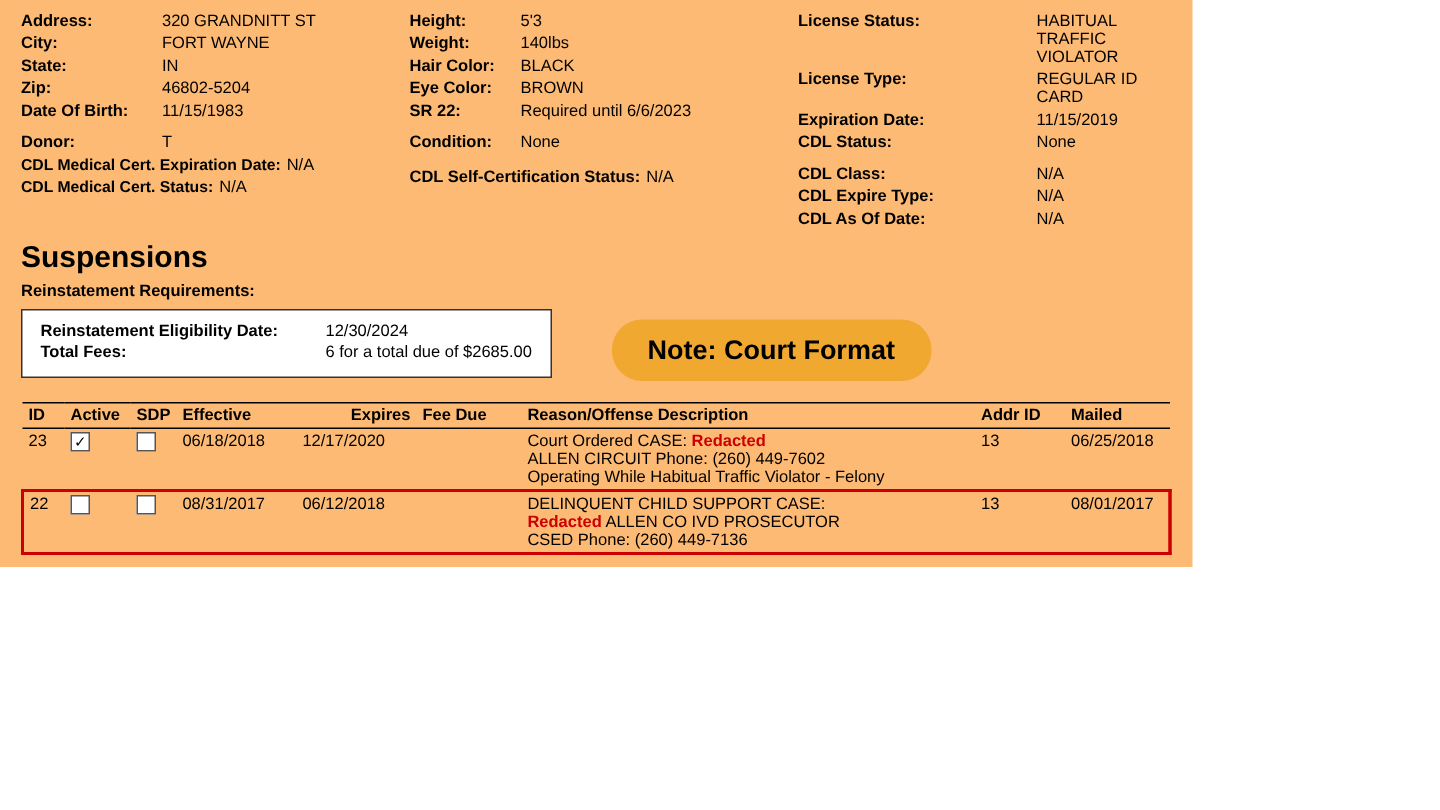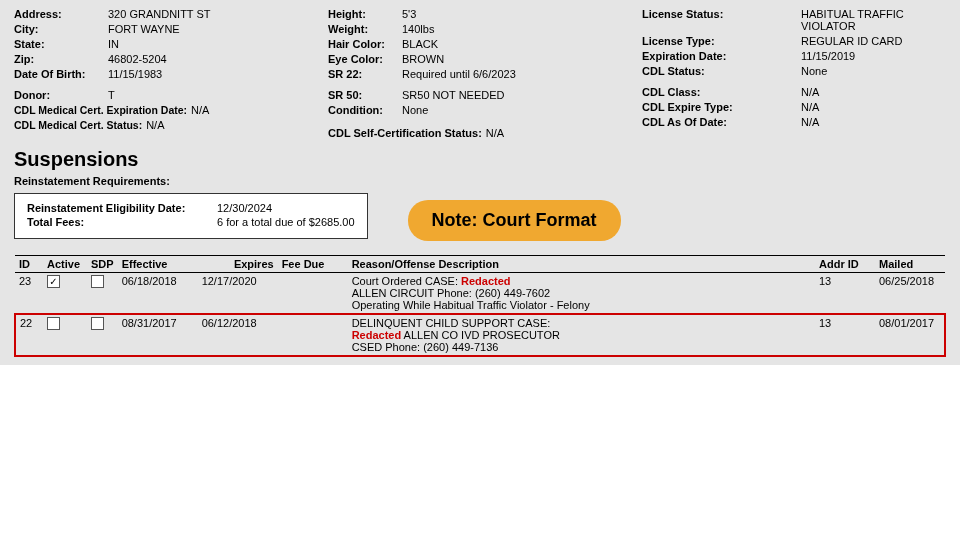--- a/index.html
+++ b/index.html
@@ -5,23 +5,23 @@
     * { margin: 0; padding: 0; box-sizing: border-box; }
     body {
       font-family: Arial, sans-serif;
       font-size: 11px;
       background: #fff;
       width: 960px;
       min-height: 540px;
       overflow: hidden;
     }
     .page {
-      width: 960px;
+      width: 795px;
       padding: 8px 14px;
-      background: #e5e5e5;
+      background: #fdba74;
     }
     .info-grid {
       display: grid;
       grid-template-columns: 1fr 1fr 1fr;
       gap: 0 10px;
       margin-bottom: 4px;
     }
     .info-row {
       display: flex;
       align-items: baseline;
@@ -185,24 +185,20 @@
       </div>
       <div class="info-row">
         <span class="label-sm">Eye Color:</span>
         <span class="value">BROWN</span>
       </div>
       <div class="info-row">
         <span class="label-sm">SR 22:</span>
         <span class="value">Required until 6/6/2023</span>
       </div>
       <div style="height:6px"></div>
-      <div class="info-row">
-        <span class="label-sm">SR 50:</span>
-        <span class="value">SR50 NOT NEEDED</span>
-      </div>
       <div class="info-row">
         <span class="label-sm">Condition:</span>
         <span class="value">None</span>
       </div>
       <div style="height:8px"></div>
       <div class="info-row">
         <span style="font-weight:bold;">CDL Self-Certification Status:</span>
         <span class="value">N/A</span>
       </div>
     </div>

